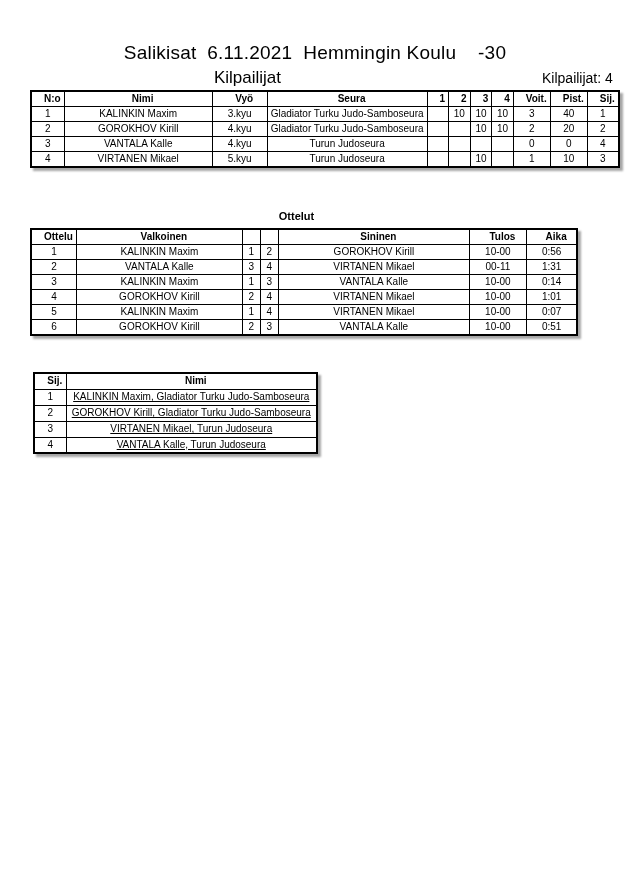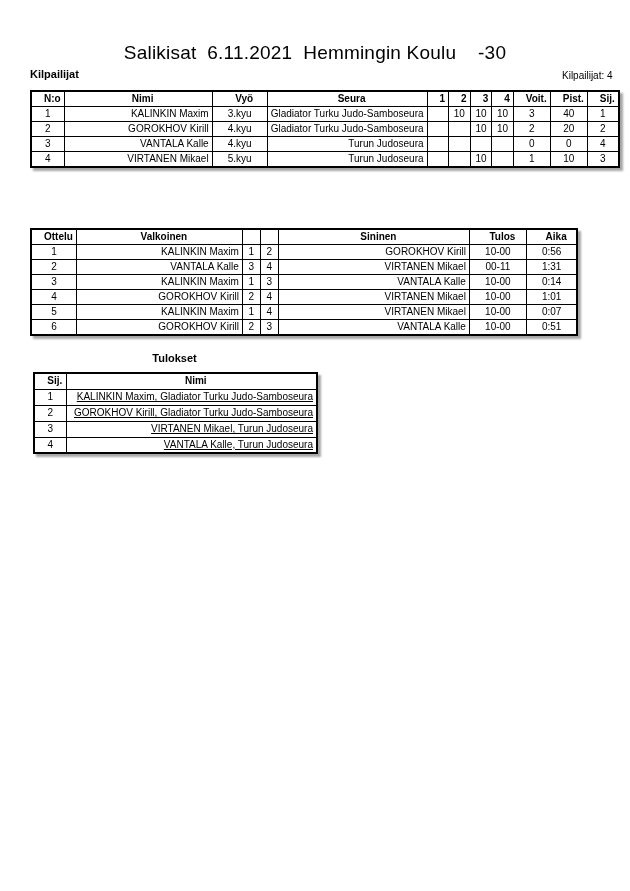--- a/index.html
+++ b/index.html
@@ -7,25 +7,25 @@
   body { width:630px; height:891px; }
   .page {
     position:relative; width:630px; height:891px; background:#ffffff;
     font-family:"Liberation Sans", sans-serif; color:#000; overflow:hidden;
   }
   .title {
     position:absolute; top:42px; left:0; width:630px; text-align:center;
     font-size:19px; font-weight:normal; white-space:pre; letter-spacing:0.2px;
   }
   .h-competitors {
-    position:absolute; top:68px; left:30px; width:435px; text-align:left;
-    font-size:11px; font-weight:bold;
+    position:absolute; top:68px; left:30px; width:435px; text-align:center;
+    font-size:17px; font-weight:normal;
   }
   .competitors-count {
-    position:absolute; top:70px; left:562px; font-size:10px;
+    position:absolute; top:70px; left:542px; font-size:14px;
   }
   .h-matches {
     position:absolute; top:210px; left:30px; width:533px; text-align:center;
     font-size:11px; font-weight:bold;
   }
   .h-results {
     position:absolute; top:352px; left:33px; width:283px; text-align:center;
     font-size:11px; font-weight:bold;
   }
   table {
@@ -38,21 +38,21 @@
     padding:1px 3px; vertical-align:middle;
   }
   th { font-weight:bold; text-align:center; white-space:nowrap;padding-left:12px; }
   .t1 { top:90px; left:30px; }
   .t1 th, .t1 td { height:14px; }
   .t2 { top:228px; left:30px; }
   .t2 th, .t2 td { height:15px; }
   .t3 { top:372px; left:33px; }
   .t3 th, .t3 td { height:16px; }
   td.c { text-align:center; }
-  td.l { text-align:right; }
+  td.l { text-align:center; }
   td.nowrap { white-space:nowrap; overflow:visible; }
   td.clip { white-space:nowrap; overflow:hidden;text-decoration:underline; }
 </style>
 </head>
 <body>
 
 <div class="page">
 
   <div class="title">Salikisat  6.11.2021  Hemmingin Koulu    -30</div>
   <div class="h-competitors">Kilpailijat</div>
@@ -136,20 +136,21 @@
         <td class="c"></td>
         <td class="c">10</td>
         <td class="c"></td>
         <td class="c">1</td>
         <td class="c">10</td>
         <td class="c">3</td>
       </tr>
     </tbody>
   </table>
 
+  <div class="h-matches">Ottelut</div>
 
   <table class="t2">
     <colgroup>
       <col style="width:32px">
         <col style="width:166px">
         <col style="width:18px">
         <col style="width:18px">
       <col style="width:191px">
         <col style="width:57px">
         <col style="width:51px">
@@ -216,21 +217,20 @@
         <td class="l">GOROKHOV Kirill</td>
         <td class="c">2</td>
         <td class="c">3</td>
         <td class="l">VANTALA Kalle</td>
         <td class="c">10-00</td>
         <td class="c">0:51</td>
       </tr>
     </tbody>
   </table>
 
-  <div class="h-results">Tulokset</div>
 
   <table class="t3">
     <colgroup>
       <col style="width:32px">
         <col style="width:251px">
     </colgroup>
     <thead>
       <tr>
         <th>Sij.</th>
         <th>Nimi</th>

